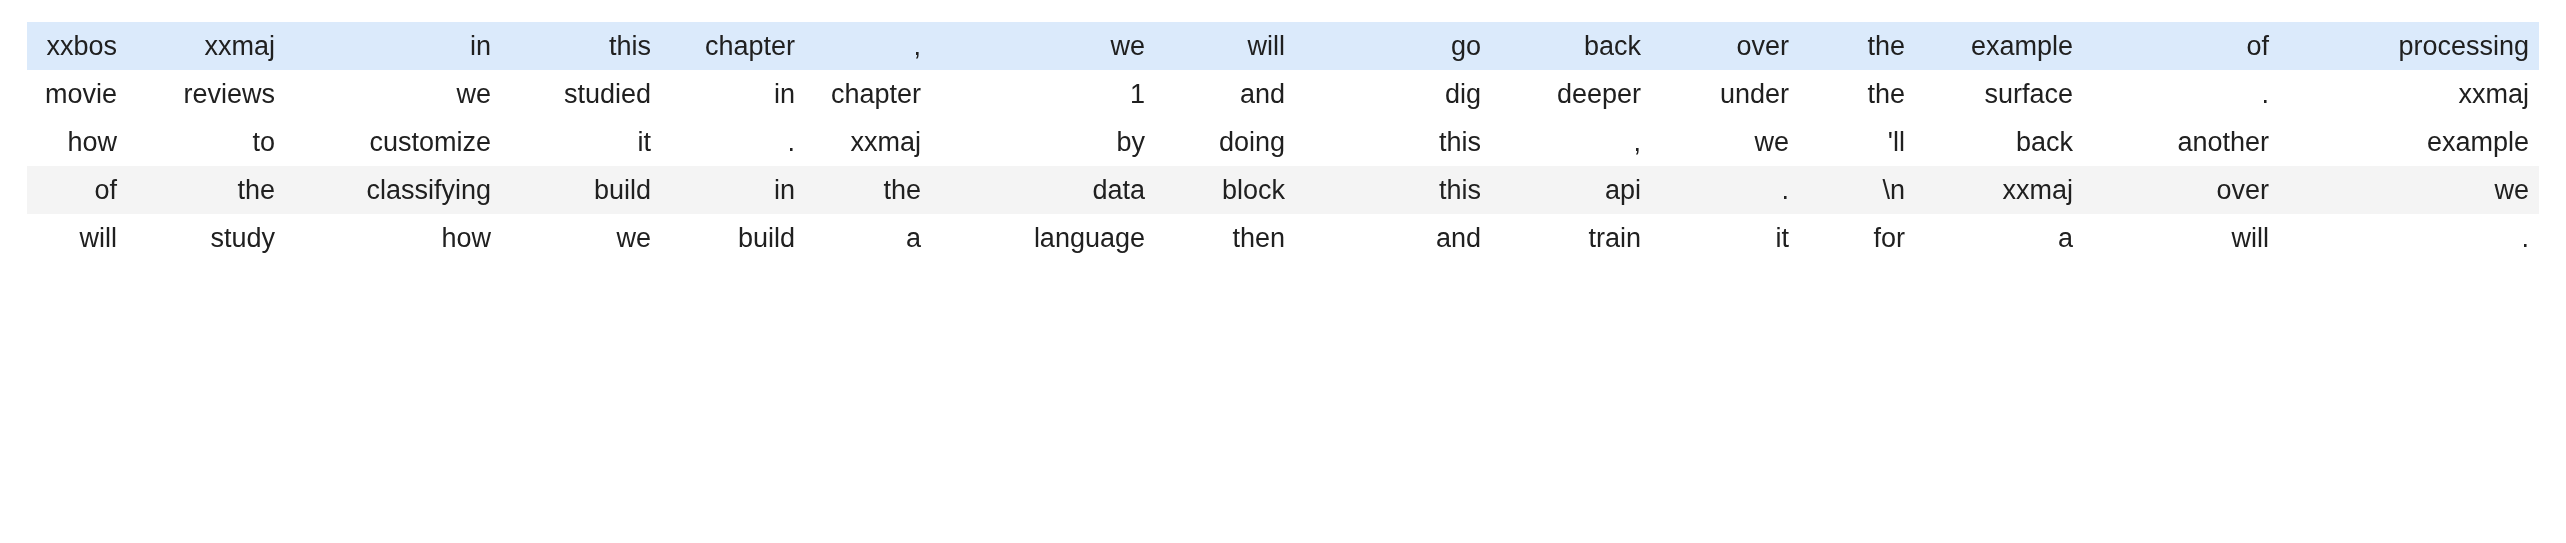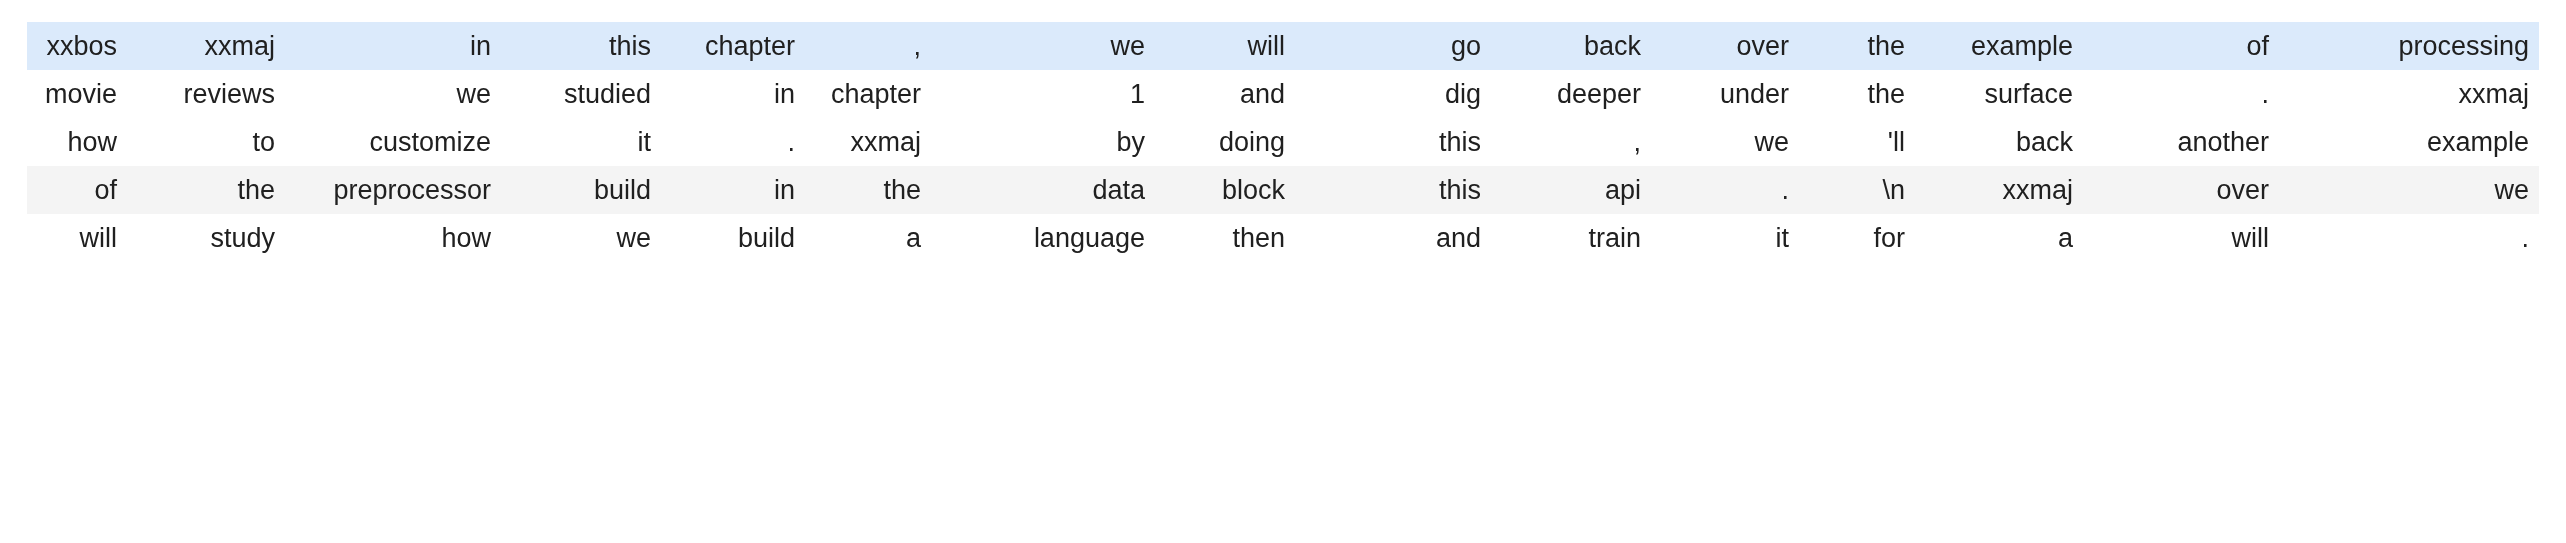--- a/index.html
+++ b/index.html
@@ -130,21 +130,21 @@
           <td>,</td>
           <td>we</td>
           <td>'ll</td>
           <td>back</td>
           <td>another</td>
           <td>example</td>
         </tr>
         <tr class="row-odd">
           <td>of</td>
           <td>the</td>
-          <td>preprocessor</td>
+          <td>classifying</td>
           <td>build</td>
           <td>in</td>
           <td>the</td>
           <td>data</td>
           <td>block</td>
           <td>this</td>
           <td>api</td>
           <td>.</td>
           <td>\n</td>
           <td>xxmaj</td>

